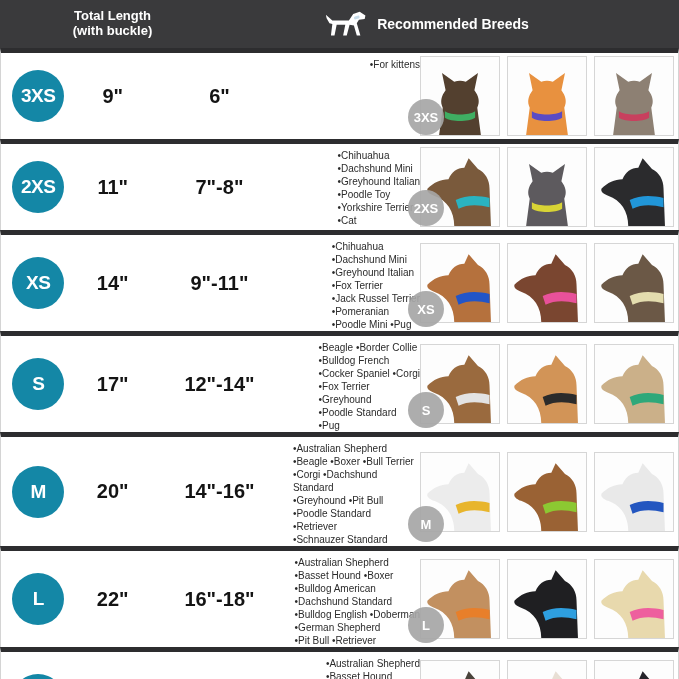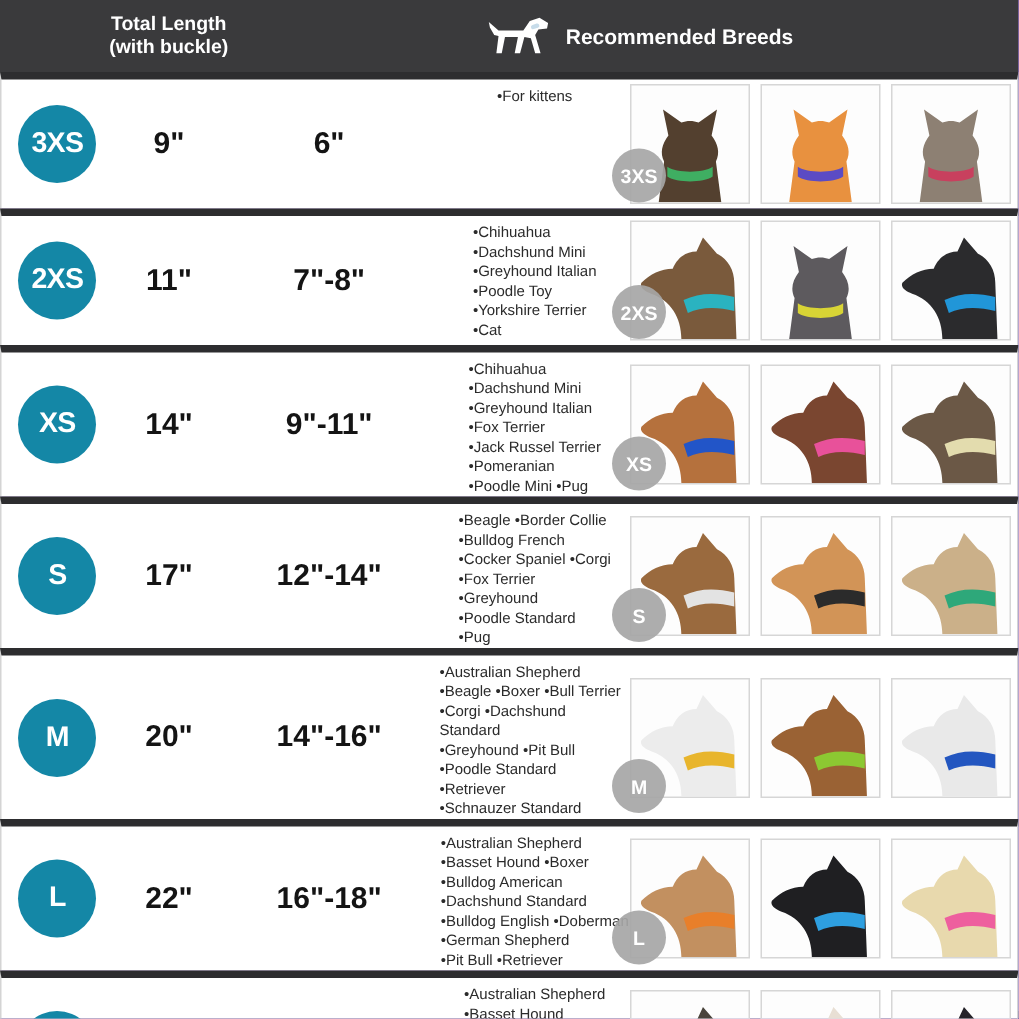--- a/index.html
+++ b/index.html
@@ -1,20 +1,20 @@
 <!DOCTYPE html>
 <html><head>
 <meta charset="utf-8">
 <style>
   html,body{margin:0;padding:0;background:#fff;}
   .sheet{
     width:679px;height:679px;
     font-family:"Liberation Sans","DejaVu Sans",sans-serif;
     display:flex;flex-direction:column;
-    background:#4c1d95;box-sizing:border-box;
+    background:#86efac;box-sizing:border-box;
     border-bottom:5px solid #2d2d2f;
   }
   
   .thead{
     height:48px;flex:0 0 48px;
     background:#3a3a3c;color:#fff;
     display:flex;align-items:center;
     font-weight:bold;
   }
   .hcell{box-sizing:border-box;text-align:center;}
@@ -29,21 +29,21 @@
     flex:1;display:flex;align-items:stretch;position:relative;
     border-top:5px solid #2d2d2f;
     border-left:1px solid #d4d4d4;border-right:1px solid #d4d4d4;
     background:#fff;box-sizing:border-box;
   }
   .row:first-of-type{border-top:none;}
   .cell{box-sizing:border-box;display:flex;align-items:center;justify-content:center;}
   .c-badge{width:75px;}
   .c-len{width:75px;}
   .c-neck{width:140px;}
-  .c-breeds{width:132px;align-items:flex-start;justify-content:center;padding:5px 0 0 4px;}
+  .c-breeds{width:132px;align-items:flex-start;justify-content:flex-end;padding:5px 0 0 4px;}
   .c-photos{flex:1;position:relative;display:flex;align-items:center;justify-content:flex-end;gap:7px;padding:3px 4px 3px 0;}
   .badge{
     width:52px;height:52px;border-radius:50%;
     background:#1487a6;color:#fff;font-weight:bold;font-size:19px;
     display:flex;align-items:center;justify-content:center;letter-spacing:-.5px;
   }
   .val{font-size:20px;font-weight:bold;color:#141414;}
   .breeds{font-size:10px;line-height:1.3;color:#2b2b2b;white-space:pre-line;}
   
   .photo{

